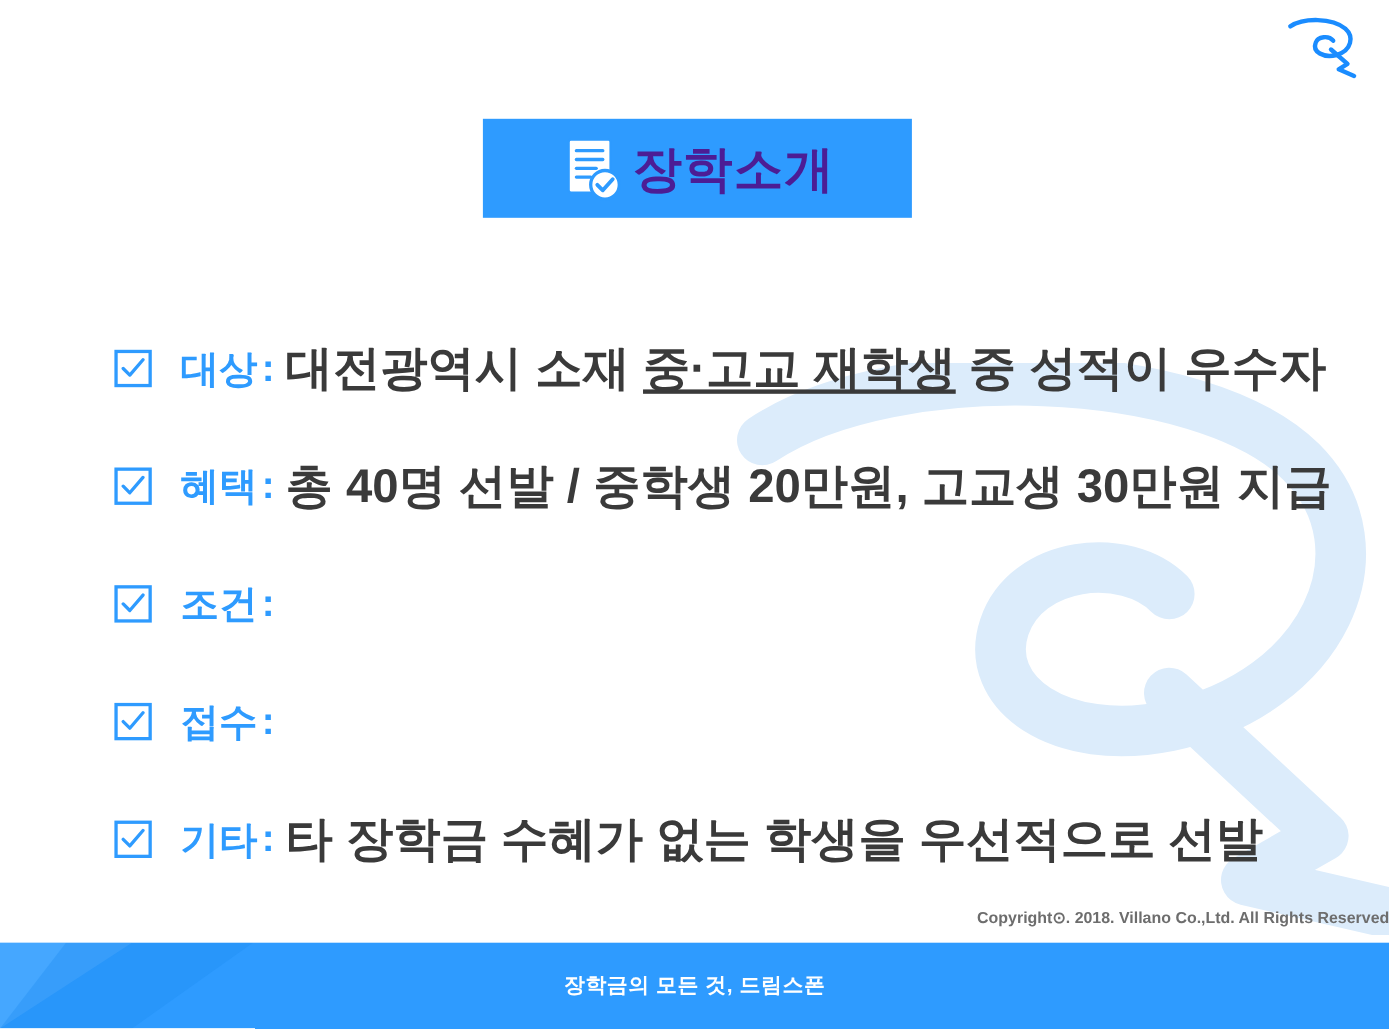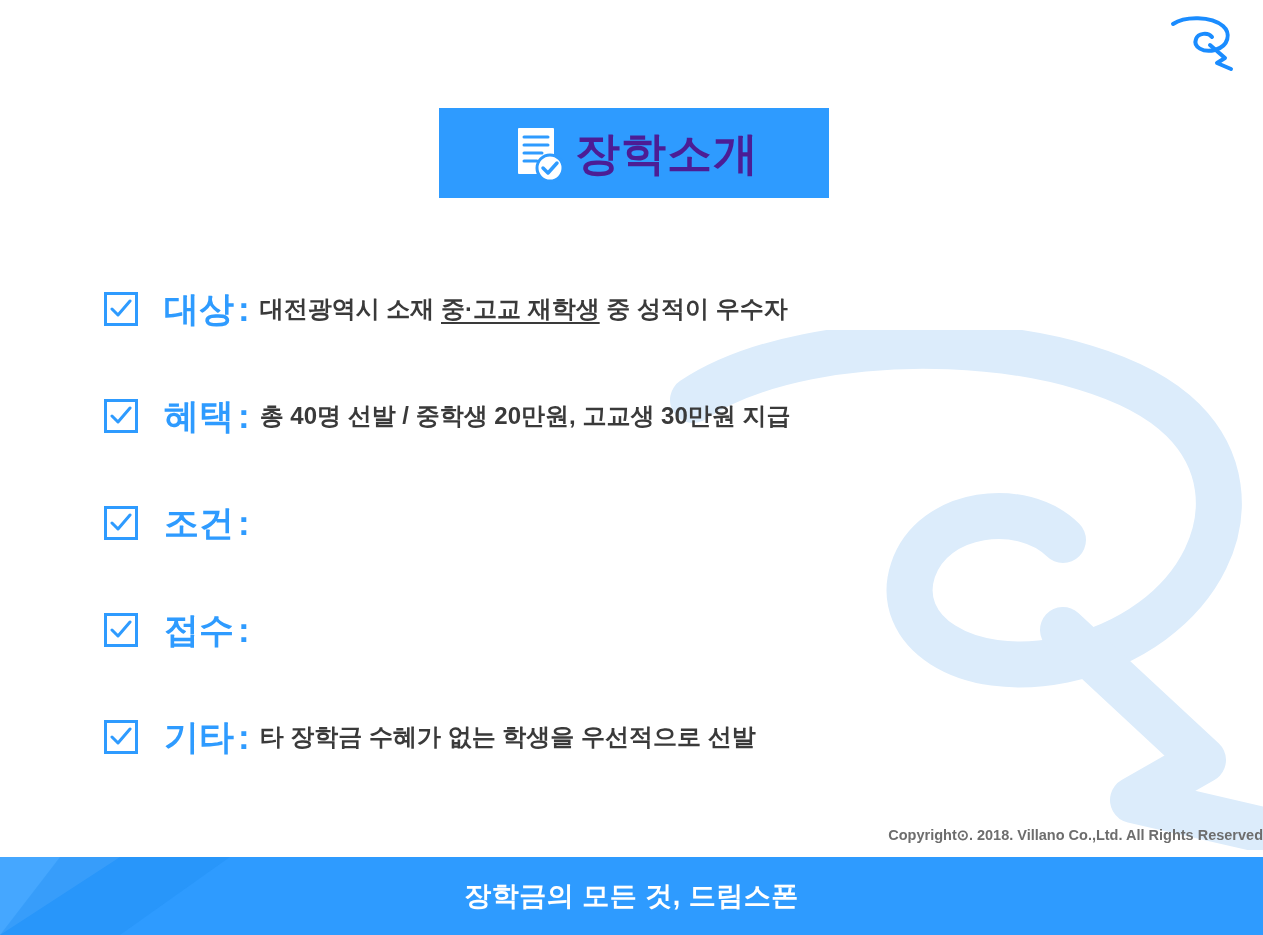--- a/index.html
+++ b/index.html
@@ -70,21 +70,21 @@
     color: #4c1d95;
     letter-spacing: 1px;
     line-height: 1;
     white-space: nowrap;
   }
 
   
   .bullets {
     position: absolute;
     left: 0;
-    top: 270px;
+    top: 296px;
     width: 1263px;
     z-index: 3;
   }
   .bullet-row {
     display: flex;
     align-items: center;
     height: 78px;
     padding-left: 104px;
     margin-bottom: 29px;
   }
@@ -113,21 +113,21 @@
   .bullet-sep {
     font-family: "Liberation Sans", sans-serif;
     font-weight: bold;
     font-size: 35px;
     color: #2e9bff;
     margin-right: 10px;
   }
   .bullet-text {
     font-family: "Liberation Sans", sans-serif;
     font-weight: bold;
-    font-size: 24px;
+    font-size: 43px;
     color: #3a3a3a;
     white-space: nowrap;
   }
   .bullet-text .u {
     text-decoration: underline;
     text-underline-offset: 5px;
   }
 
   
   .copyright {
@@ -164,21 +164,21 @@
     position: absolute;
     left: 0;
     top: 0;
     width: 1263px;
     height: 78px;
     display: flex;
     align-items: center;
     justify-content: center;
     font-family: "Liberation Sans", sans-serif;
     font-weight: bold;
-    font-size: 27px;
+    font-size: 19px;
     color: #ffffff;
     letter-spacing: 0.5px;
   }
 </style>
 </head>
 <body>
 
 <div class="slide">
 
   <svg class="watermark" viewBox="0 0 640 520" xmlns="http://www.w3.org/2000/svg">

